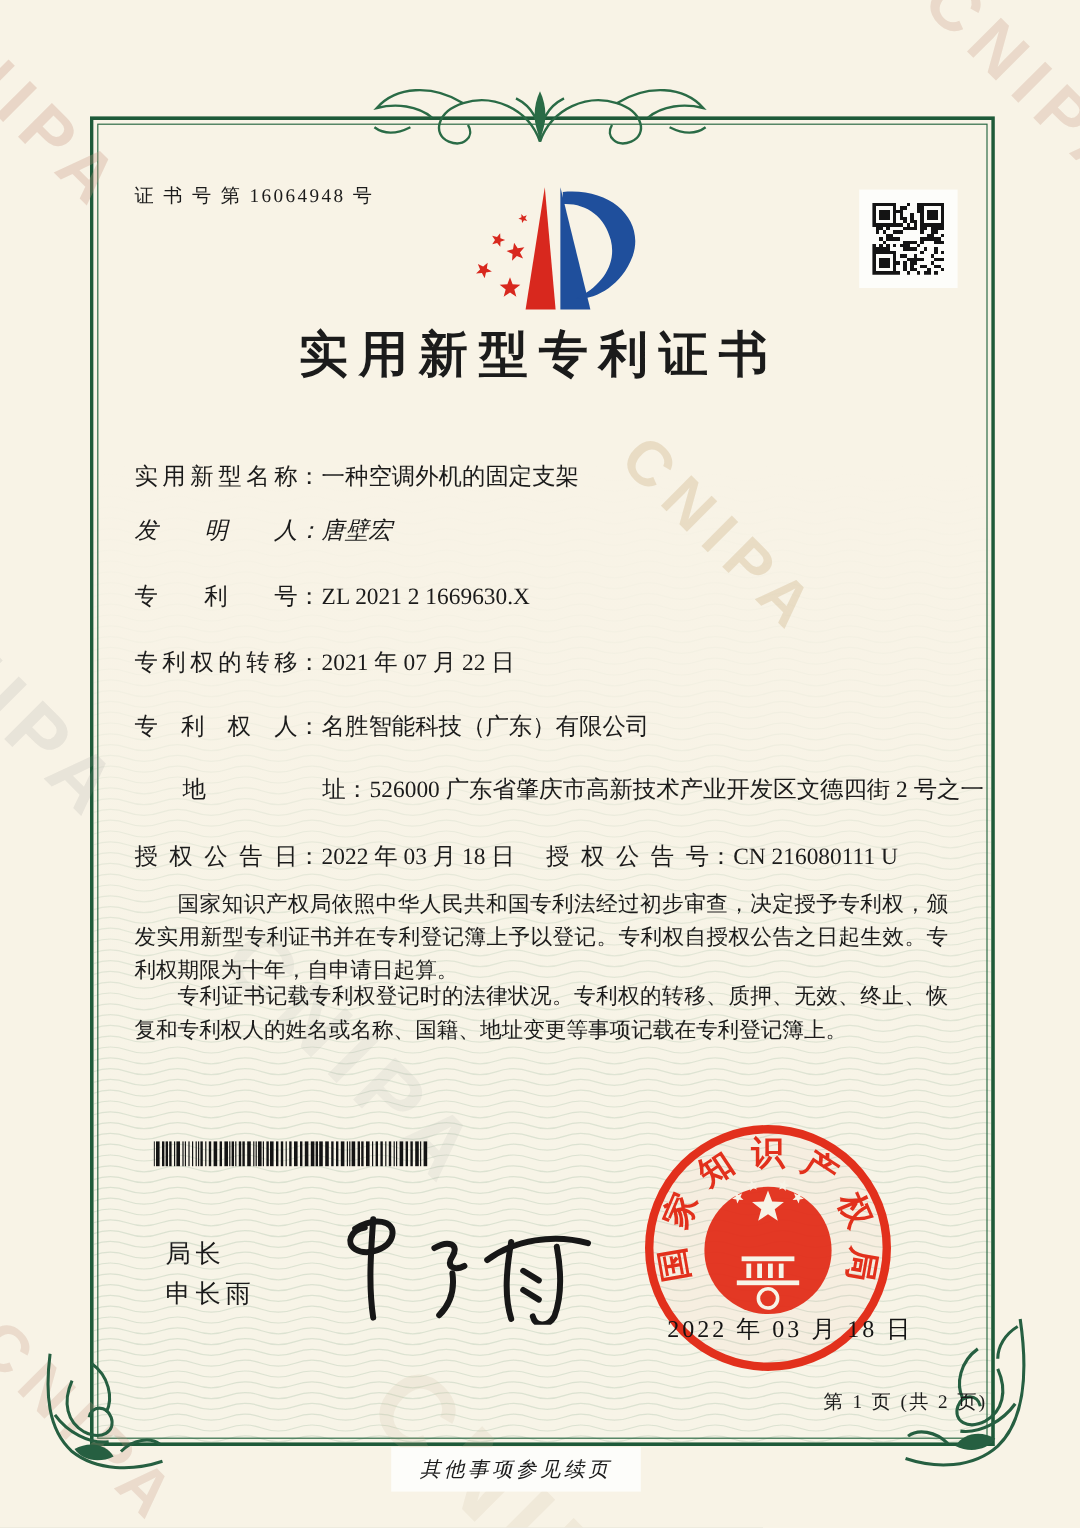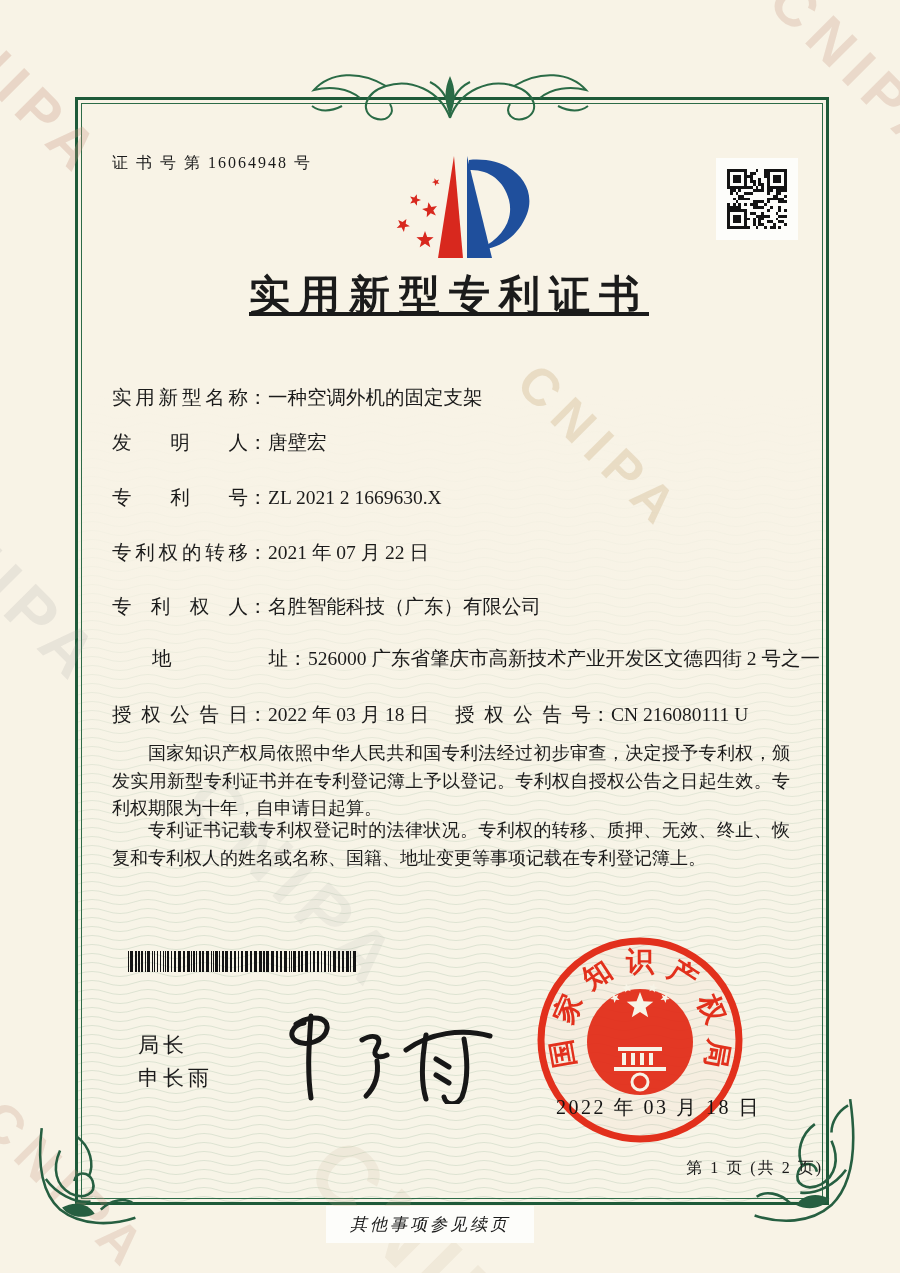--- a/index.html
+++ b/index.html
@@ -26,21 +26,21 @@
                     rgba(248,243,230,0.30) 60%,rgba(248,243,230,0.05) 78%);}
   
   .orn{position:absolute;z-index:3;pointer-events:none;}
   
   .ct{position:absolute;z-index:4;}
   .cert-no{left:112px;top:153px;font-size:16px;letter-spacing:2px;}
   .logo{left:368px;top:150px;width:170px;height:112px;}
   .qr-box{left:716px;top:158px;width:82px;height:82px;background:#fdfdfa;
           display:flex;align-items:center;justify-content:center;}
   .title{left:75px;top:268px;width:748px;text-align:center;font-size:41px;font-weight:bold;
-         letter-spacing:9px;text-decoration:underline;}
+         letter-spacing:9px;}
   .frow{left:112px;width:678px;font-size:19.5px;line-height:26px;}
   .flabel{display:inline-block;width:136px;text-align:justify;text-align-last:justify;vertical-align:top;}
   .fcolon{display:inline-block;width:20px;vertical-align:top;}
   .fvalue{display:inline-block;width:516px;vertical-align:top;}
   .frow-half{width:340px;}
   .frow-half .fvalue{width:180px;}
   .para{left:112px;width:678px;font-size:18px;line-height:27.5px;text-align:justify;
         text-indent:2em;}
   .barcode{left:128px;top:951px;}
   .signer-title{left:138px;top:1031px;font-family:"Liberation Sans","DejaVu Sans",sans-serif;
@@ -474,21 +474,21 @@
         <rect x="16" y="20" width="1" height="1" fill="#141414"></rect>
         <rect x="18" y="20" width="1" height="1" fill="#141414"></rect>
       </svg>
   </div>
 
   <div class="ct title">实用新型专利证书</div>
 
   <div class="ct frow" style="top:372px;margin-top:13px;">
     <span class="flabel">实用新型名称</span><span class="fcolon">：</span><span class="fvalue">一种空调外机的固定支架</span>
   </div>
-  <div class="ct frow" style="top:430px;">
+  <div class="ct frow" style="top:430px;font-style:italic;">
     <span class="flabel">发明人</span><span class="fcolon">：</span><span class="fvalue">唐壁宏</span>
   </div>
   <div class="ct frow" style="top:485px;">
     <span class="flabel">专利号</span><span class="fcolon">：</span><span class="fvalue">ZL 2021 2 1669630.X</span>
   </div>
   <div class="ct frow" style="top:540px;">
     <span class="flabel">专利权的转移</span><span class="fcolon">：</span><span class="fvalue">2021 年 07 月 22 日</span>
   </div>
   <div class="ct frow" style="top:594px;">
     <span class="flabel">专利权人</span><span class="fcolon">：</span><span class="fvalue">名胜智能科技（广东）有限公司</span>

